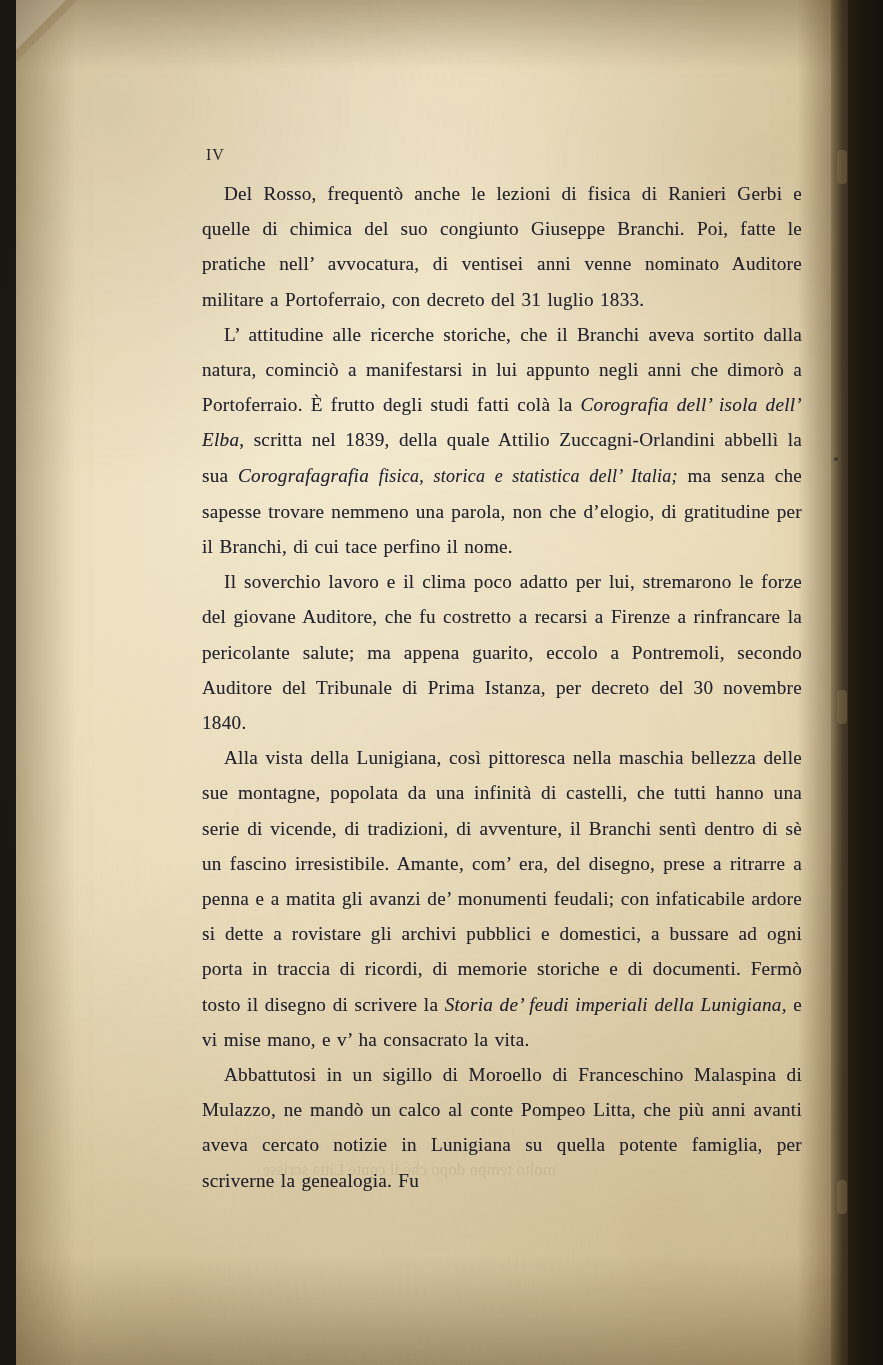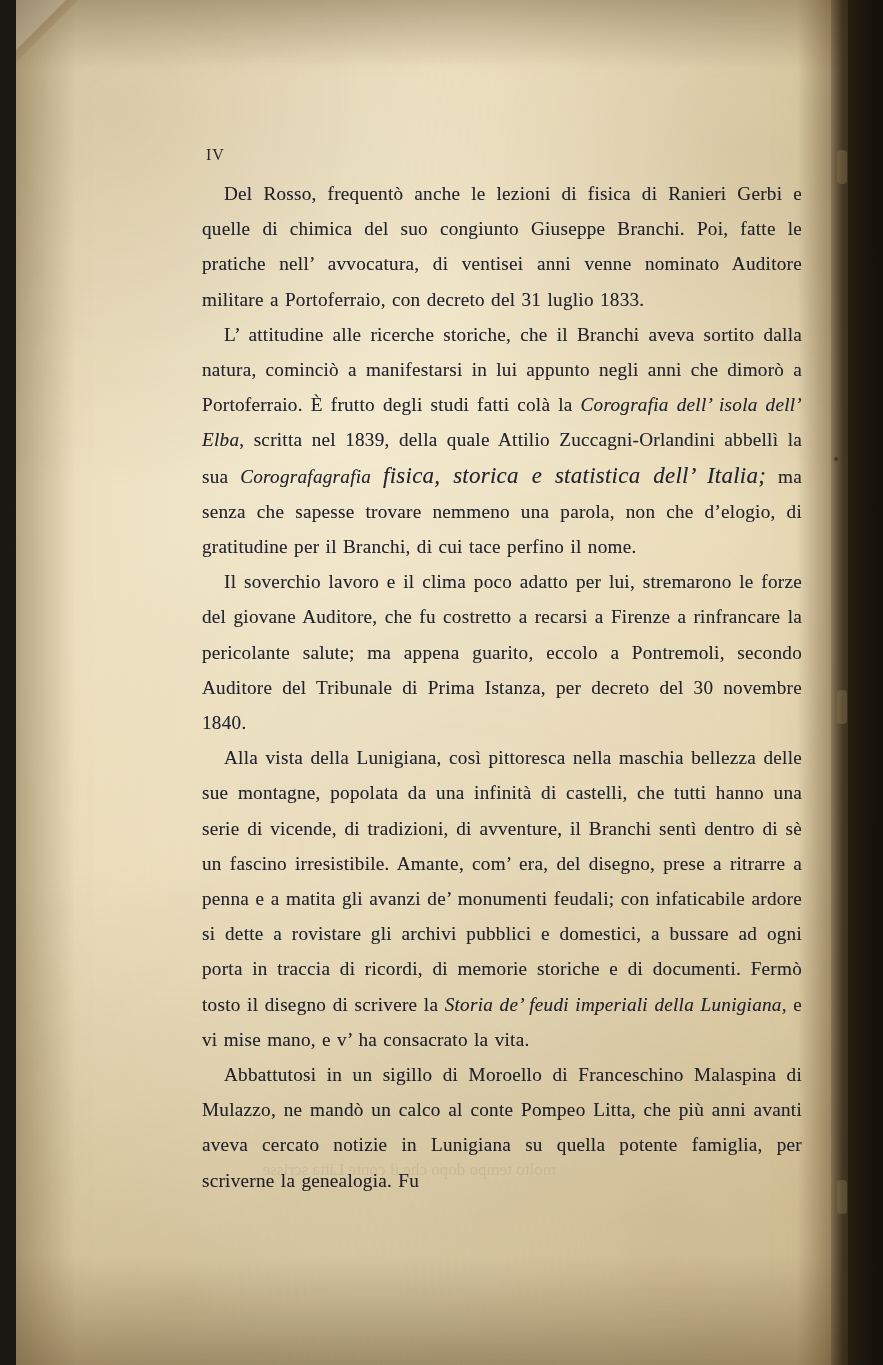--- a/index.html
+++ b/index.html
@@ -145,21 +145,21 @@
     word-spacing: 1.2px;
   }
   #textblock p.first {
     text-indent: 22px;
   }
   #textblock i {
     font-style: italic;
   }
   .small-italic {
     font-style: italic;
-    font-size: 23px;
+    font-size: 18px;
   }
 
   
   #textblock {
     text-shadow: 0 0 0.4px rgba(40,40,60,0.35);
   }
 
   
   .ghost {
     position: absolute;

